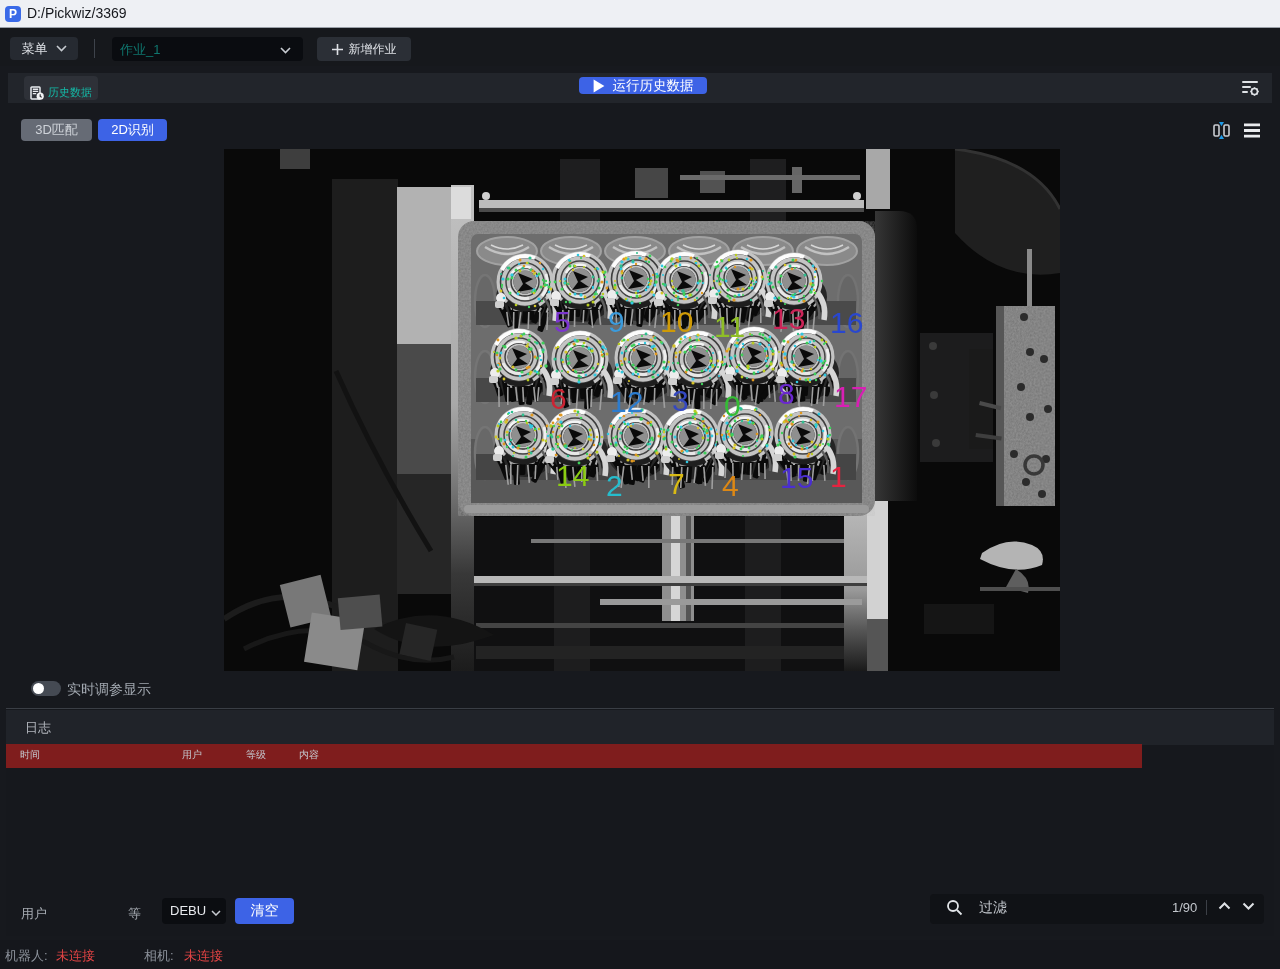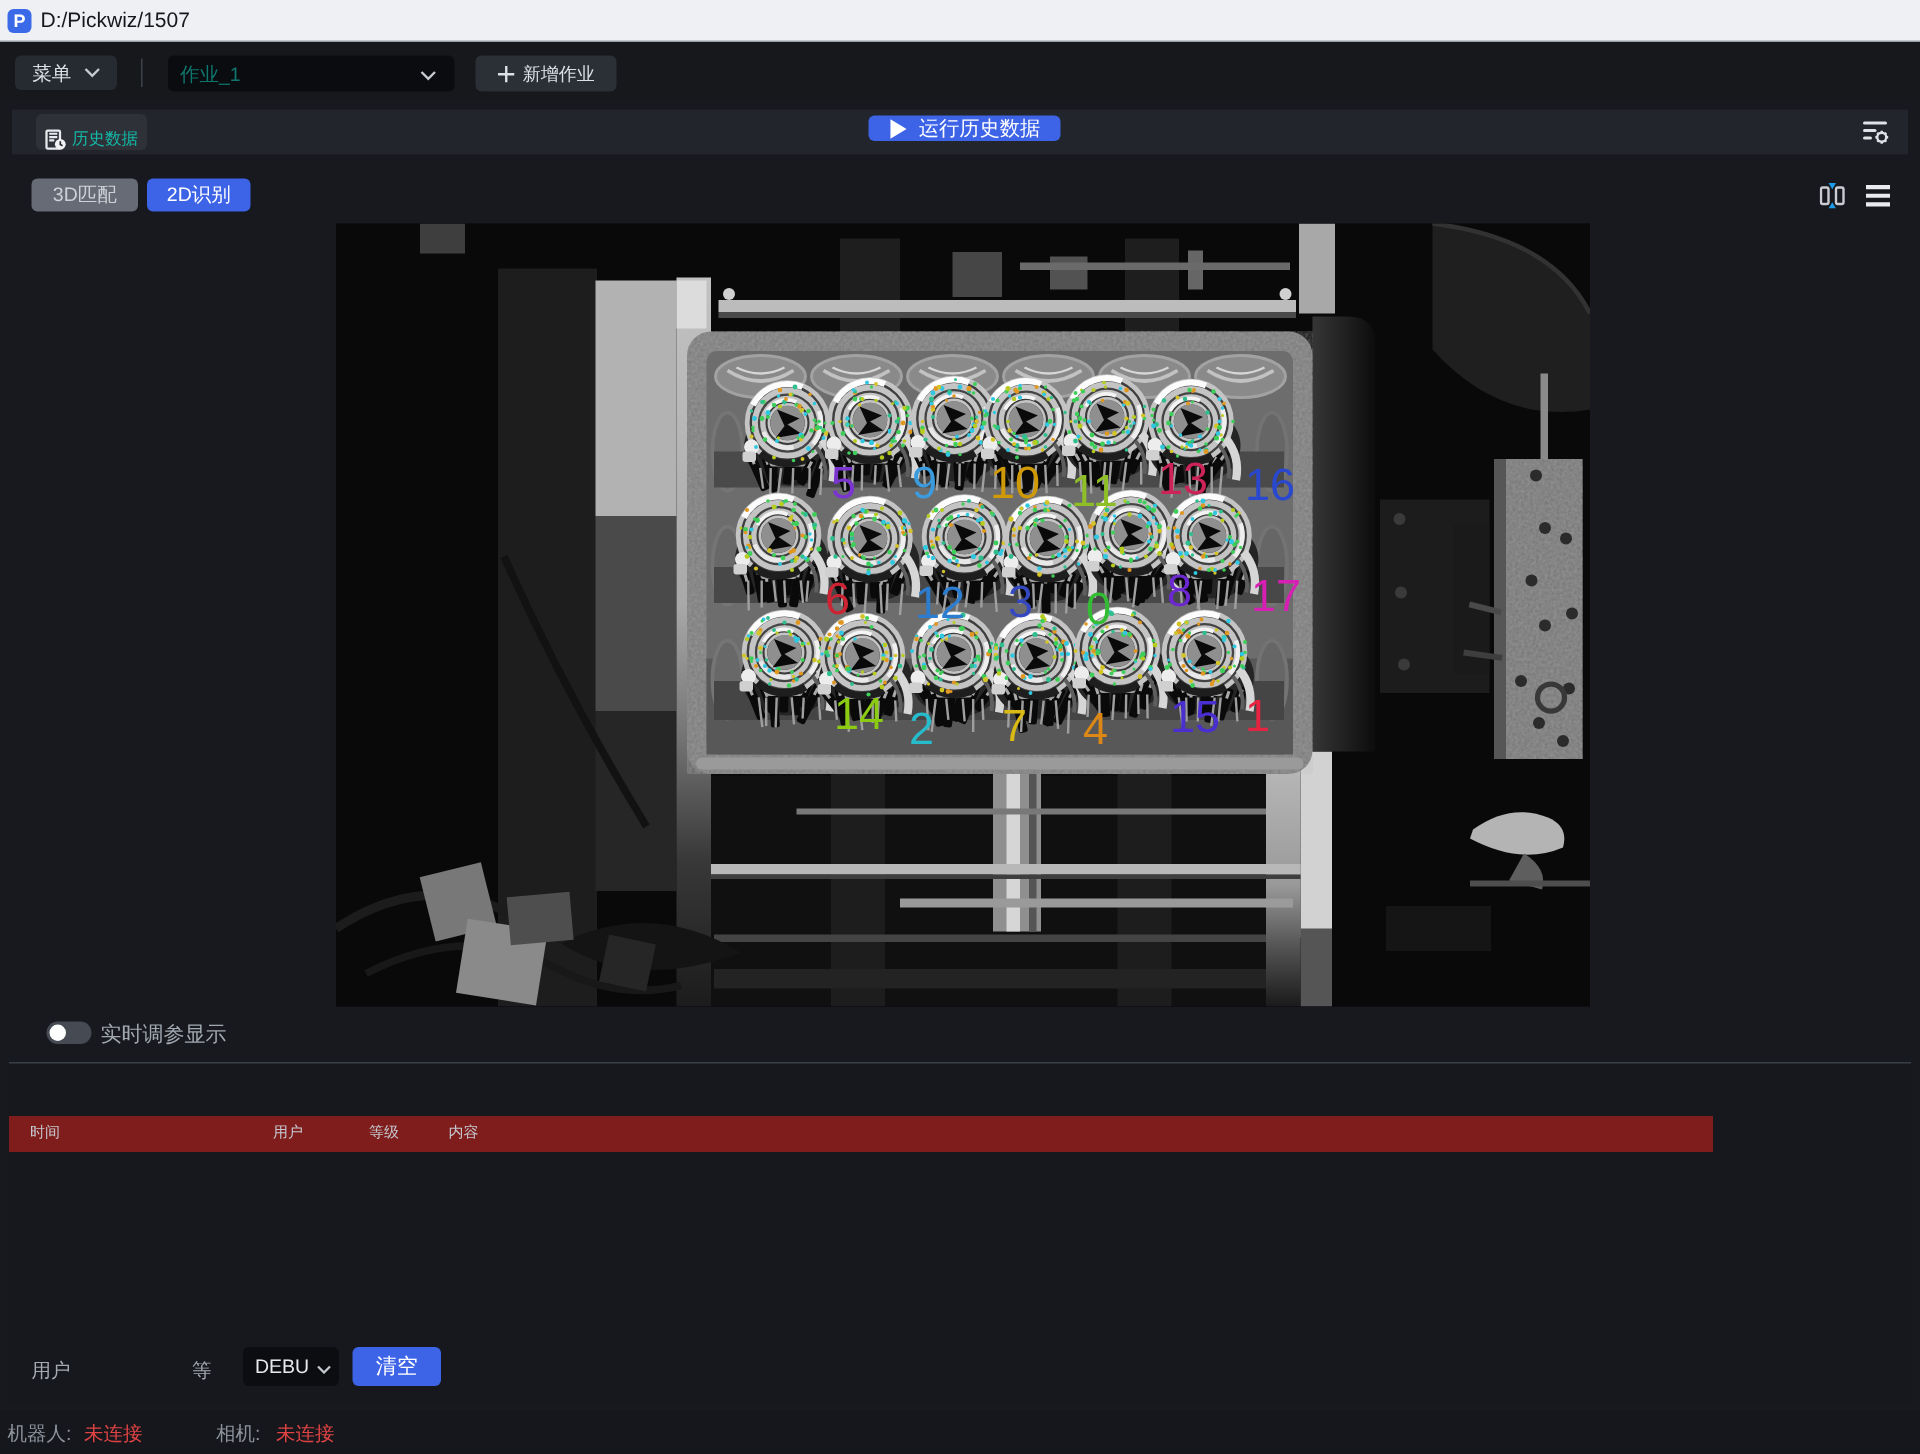--- a/index.html
+++ b/index.html
@@ -73,21 +73,21 @@
 #status .g { color:#8d939c; font-size:13px; position:absolute; top:7px; }
 #status .r { color:#e04343; font-size:13px; position:absolute; top:7px; }
 </style>
 </head>
 <body>
 <div id="root">
   <div class="abs" id="titlebar">
     <div class="abs" id="logo">
         <span>P</span>
       </div>
-    <div class="abs" id="title">D:/Pickwiz/1507</div>
+    <div class="abs" id="title">D:/Pickwiz/3369</div>
   </div>
 
   <div class="abs" id="menubar">
     <div class="mbtn" id="menuBtn">菜单 <svg width="11" height="7" viewBox="0 0 11 7">
           <path d="M1 1 L5.5 5.5 L10 1" stroke="#c7cbd1" stroke-width="1.6" fill="none"></path>
         </svg></div>
     <div class="abs" id="sep1"></div>
     <div class="abs" id="jobSel">
         <span class="lbl">作业_1</span>
         <span class="chev"><svg width="11" height="7" viewBox="0 0 11 7">
@@ -2198,20 +2198,23 @@
 <text x="606" y="338" font-family="Liberation Sans, sans-serif" font-size="30" fill="#e62340">1</text>
 </svg>
     </div>
 
   <div class="abs" id="toggle">
       <div class="knob"></div>
     </div>
   <div class="abs" id="toggleLbl">实时调参显示</div>
 
   <div class="abs" id="logPanel">
+    <div class="abs" id="logTitle">
+        <span>日志</span>
+      </div>
     <div class="abs" id="logHead">
       <span style="left:14px">时间</span>
       <span style="left:176px">用户</span>
       <span style="left:240px">等级</span>
       <span style="left:293px">内容</span>
     </div>
     <div class="abs" id="logBody"></div>
     <div class="abs" id="ctl">
       <span id="lblUser">用户</span>
       <div id="selUser">
@@ -2221,20 +2224,35 @@
             </svg></span>
         </div>
       <span id="lblLvl">等</span>
       <div id="selLvl">
           <span class="lbl">DEBU</span>
           <span class="chev"><svg width="10" height="6" viewBox="0 0 10 6">
               <path d="M1 1 L5 5 L9 1" stroke="#c7cbd1" stroke-width="1.5" fill="none"></path>
             </svg></span>
         </div>
       <div id="clearBtn">清空</div>
+      <div id="searchBox">
+        <svg class="mag" width="17" height="17" viewBox="0 0 17 17">
+            <circle cx="7" cy="7" r="5" fill="none" stroke="#e2e5e9" stroke-width="1.8"></circle>
+            <path d="M11 11 L15.5 15.5" stroke="#e2e5e9" stroke-width="1.8"></path>
+          </svg>
+        <span class="ph">过滤</span>
+        <span class="cnt">1/90</span>
+        <span class="vline"></span>
+        <svg class="up" width="13" height="8" viewBox="0 0 13 8">
+            <path d="M1.5 6.5 L6.5 1.5 L11.5 6.5" stroke="#dfe2e6" stroke-width="2" fill="none"></path>
+          </svg>
+        <svg class="dn" width="13" height="8" viewBox="0 0 13 8">
+            <path d="M1.5 1.5 L6.5 6.5 L11.5 1.5" stroke="#dfe2e6" stroke-width="2" fill="none"></path>
+          </svg>
+      </div>
     </div>
   </div>
 
   <div class="abs" id="status">
     <span class="g" style="left:5px">机器人:</span>
     <span class="r" style="left:56px">未连接</span>
     <span class="g" style="left:144px">相机:</span>
     <span class="r" style="left:184px">未连接</span>
   </div>
 </div>

